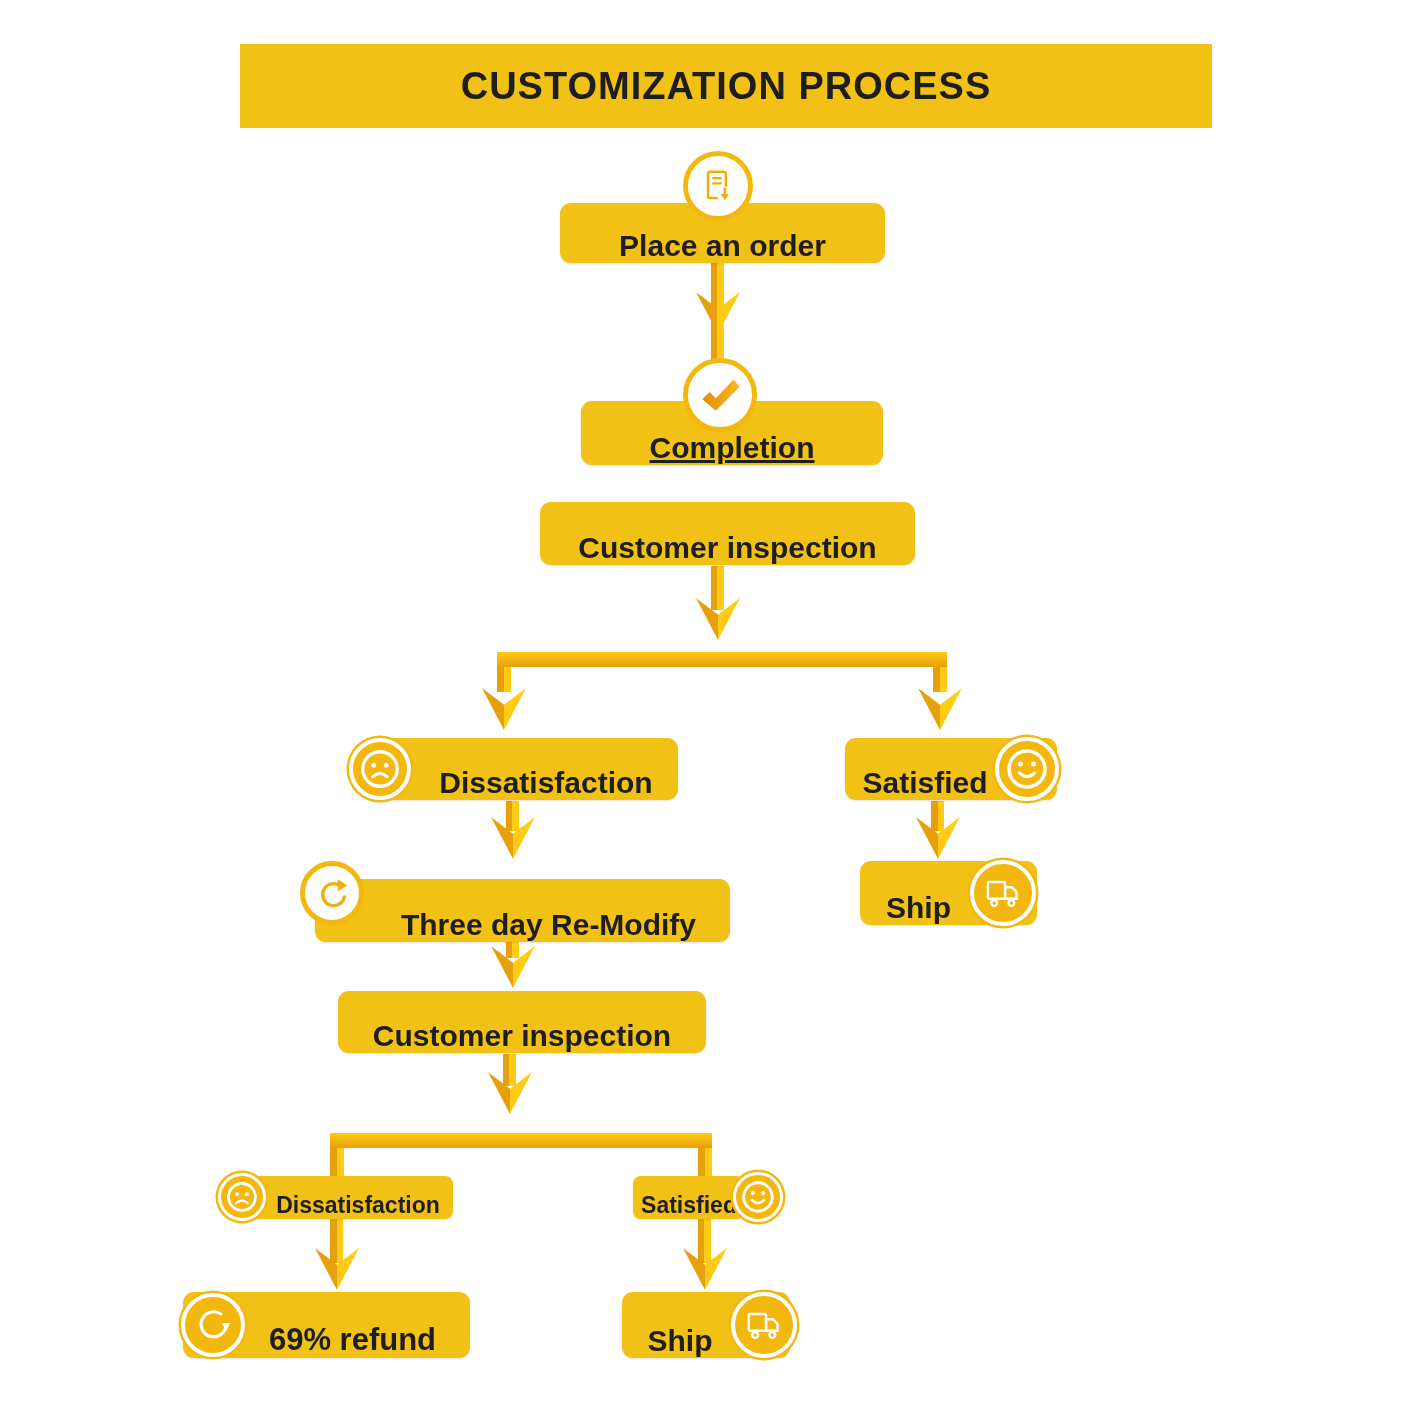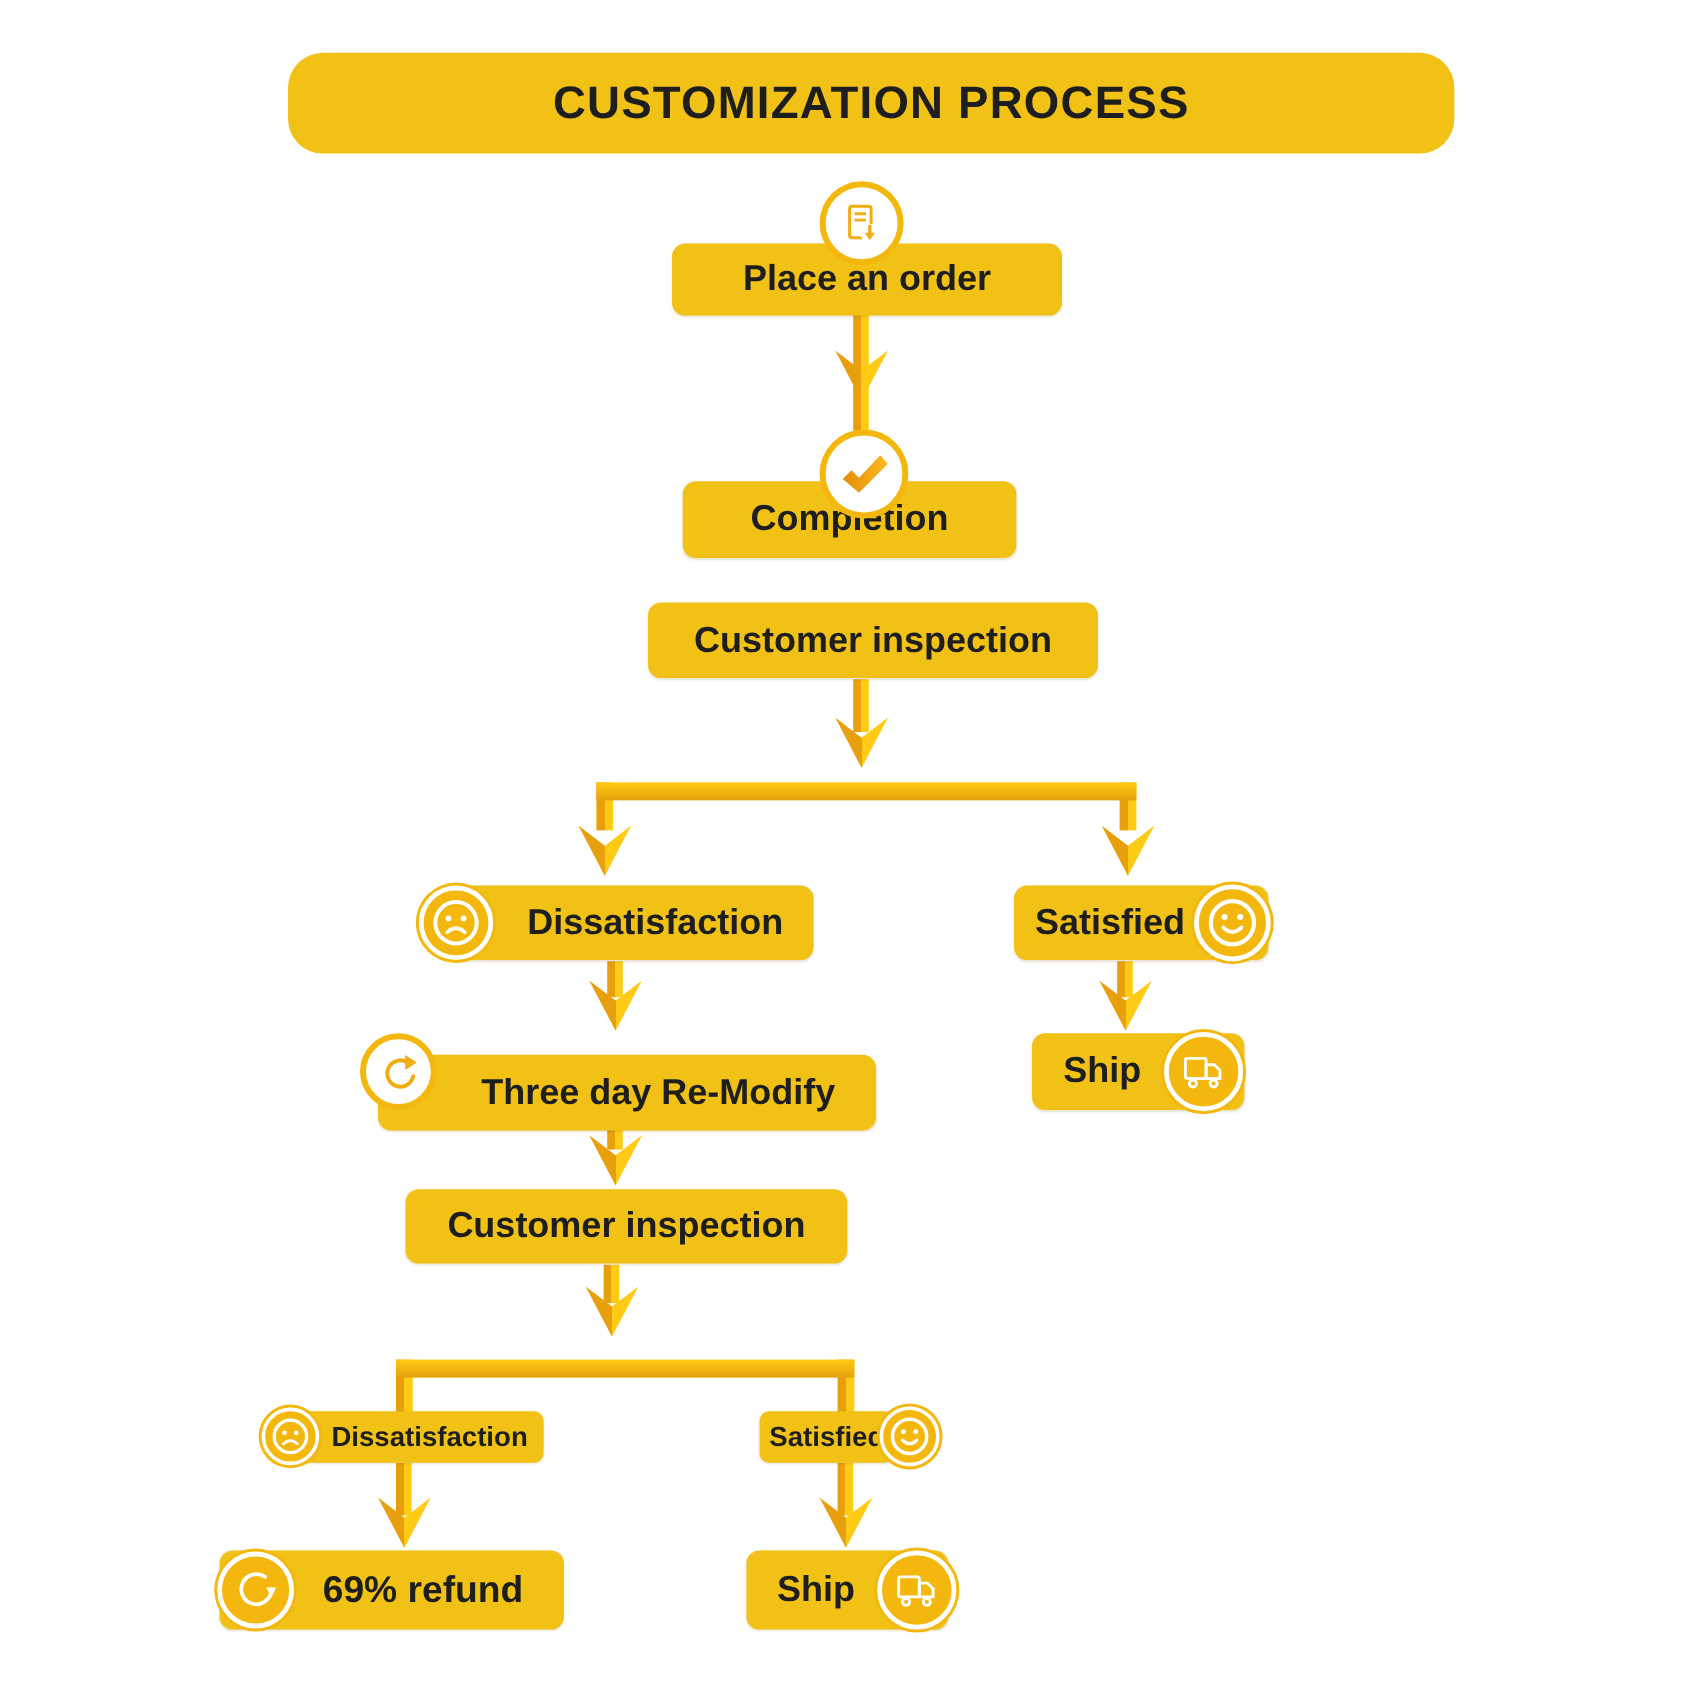--- a/index.html
+++ b/index.html
@@ -3,25 +3,25 @@
 <meta charset="utf-8">
 <style>
   html,body{margin:0;padding:0;background:#fff;}
   .canvas{
     position:relative;width:1420px;height:1420px;background:var(--background,#fff);
     font-family:"Liberation Sans","DejaVu Sans",sans-serif;overflow:hidden;
   }
   .title-bar{
     position:absolute;left:240px;top:44px;width:972px;height:84px;
     background:var(--box_yellow,#F1C116);display:flex;align-items:center;justify-content:center;
-    color:var(--text_dark,#1E1E1E);font-size:38px;font-weight:700;letter-spacing:1px;border-radius:29px;
+    color:var(--text_dark,#1E1E1E);font-size:38px;font-weight:700;letter-spacing:1px;
   }
   .box{
     position:absolute;background:var(--box_yellow,#F1C116);border-radius:11px;
-    display:flex;align-items:center;justify-content:center;
+    display:flex;align-items:flex-end;justify-content:center;
     color:var(--text_dark,#1E1E1E);font-weight:700;font-size:30px;
     box-shadow:0 1px 2px rgba(120,90,0,.18);z-index:2;
   }
   .box.small{font-size:23px;border-radius:8px;}
   
   .arrow{position:absolute;width:44px;z-index:1;}
   .arrow .shaft{
     position:absolute;left:15px;width:13px;top:0;
     background:linear-gradient(90deg,var(--arrow_dark,#E7A00C) 0 50%,var(--arrow_light,#FFCB15) 50% 100%);
   }
@@ -104,21 +104,21 @@
 
   <div class="arrow" style="left:683px;top:1219px;height:71px;">
     <div class="shaft" style="height:44px;"></div>
     <div class="chev" style="top:29px;"></div>
   </div>
 
   <div class="box" style="left:560px;top:203px;width:325px;height:60px;">
     <span>Place an order</span>
   </div>
 
-  <div class="box" style="left:569px;top:401px;width:278px;height:64px;">
+  <div class="box" style="left:581px;top:401px;width:302px;height:64px;text-decoration:underline;">
     <span>Completion</span>
   </div>
 
   <div class="box" style="left:540px;top:502px;width:375px;height:63px;">
     <span>Customer inspection</span>
   </div>
 
   <div class="box" style="left:370px;top:738px;width:308px;height:62px;padding-left:44px;box-sizing:border-box;">
     <span>Dissatisfaction</span>
   </div>

